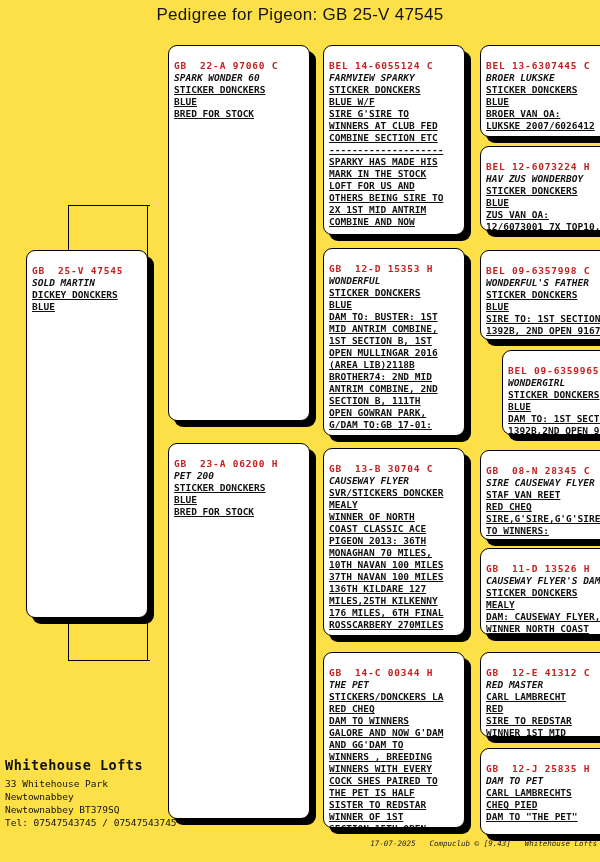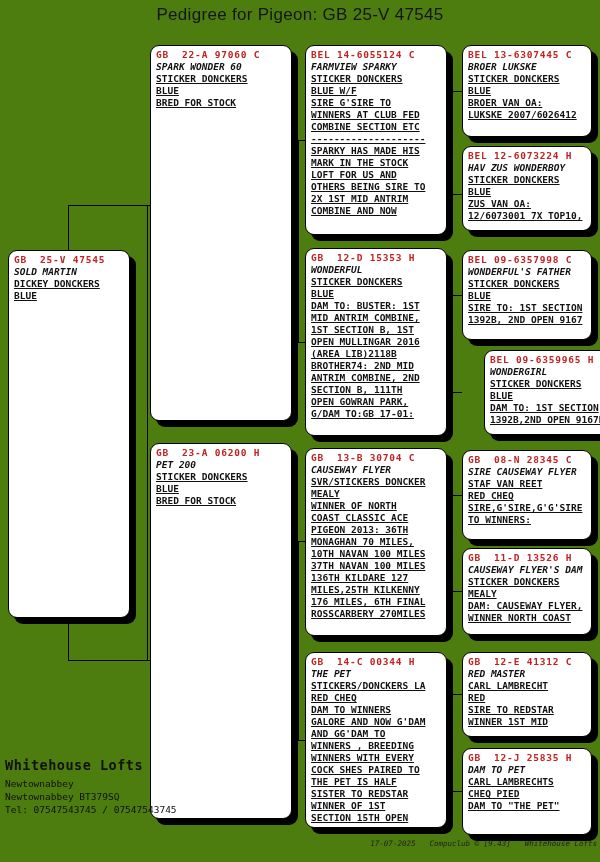--- a/index.html
+++ b/index.html
@@ -1,30 +1,31 @@
 <!DOCTYPE html>
 <html><head>
 <meta charset="utf-8">
 <style>
   html,body { margin:0; padding:0; background:#fff; }
   .page {
-    position:relative; width:600px; height:862px; background:#4d7c0f;
+    position:relative; width:600px; height:862px; background:#fde047;
     font-family:"DejaVu Sans Mono", monospace; overflow:hidden;
   }
   .title {
     position:absolute; top:5px; left:0; width:600px; text-align:center;
     font-family:"Liberation Sans", sans-serif; font-size:17px; color:#151515;
     letter-spacing:0.3px;
   }
   .pbox {
     position:absolute; background:#fff; border:1.5px solid #000;
     border-radius:9px; box-shadow:6px 6px 0 0 #000;
-    padding:3px 5px; box-sizing:border-box;
+    padding:14px 5px; box-sizing:border-box;
     font-size:9.5px; line-height:12px; font-weight:700; color:#111;
     overflow:hidden;
+    margin-left:18px;
   }
   .ring  { color:#c22222; letter-spacing:0.8px; white-space:pre; font-weight:700; }
   .pname { font-style:italic; white-space:pre; }
   .plines{ white-space:pre;text-decoration:underline; }
   .hl, .vl { position:absolute; background:#000; }
   .hl { height:1px; }
   .vl { width:1px; }
   .owner { position:absolute; left:5px; top:757px; color:#111; }
   .owner-name { font-size:13.5px; font-weight:700; letter-spacing:0.5px; margin-bottom:4px; }
   .owner-line { font-size:9.5px; line-height:13px; font-weight:400; }
@@ -223,20 +224,21 @@
   <div class="pbox" style="left:462px;top:748px;width:130px;height:87px">
     <div class="ring">GB  12-J 25835 H</div>
     <div class="pname">DAM TO PET</div>
     <div class="plines">CARL LAMBRECHTS
 CHEQ PIED
 DAM TO "THE PET"</div>
   </div>
 
   <div class="owner">
     <div class="owner-name">Whitehouse Lofts</div>
+    <div class="owner-line">33 Whitehouse Park</div>
     <div class="owner-line">Newtownabbey</div>
     <div class="owner-line">Newtownabbey BT379SQ</div>
     <div class="owner-line">Tel: 07547543745 / 07547543745</div>
   </div>
 
   <div class="footer"><span>17-07-2025</span><span>Compuclub © [9.43]</span><span>Whitehouse Lofts</span></div>
 
 </div>
 
 </body></html>

